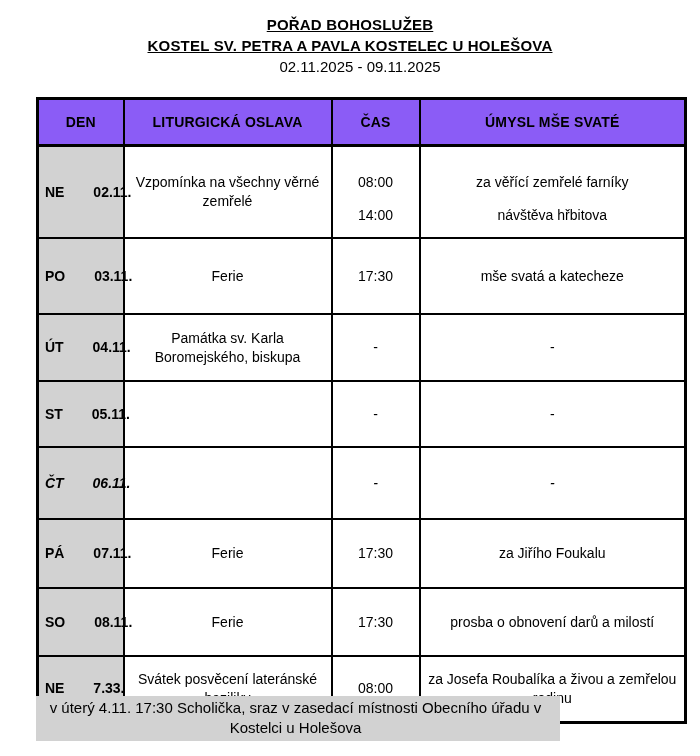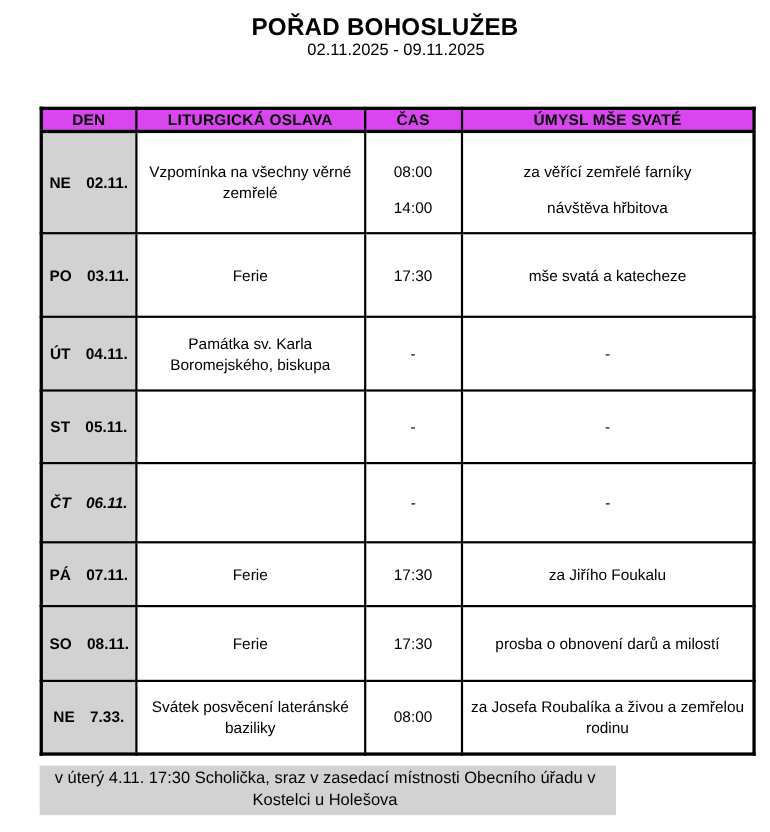--- a/index.html
+++ b/index.html
@@ -20,23 +20,24 @@
   
   .title-block {
     position: absolute;
     top: 14px;
     left: 0;
     width: 700px;
     text-align: center;
   }
   .title-line1, .title-line2 {
     font-weight: bold;
-    font-size: 22px;
+    font-size: 15px;
     line-height: 21px;
     letter-spacing: 0.2px;
+    text-decoration: underline;
   }
   .title-line3 {
     font-size: 15px;
     line-height: 21px;
     padding-left: 20px;
   }
 
   
   table.schedule {
     position: absolute;
@@ -47,64 +48,64 @@
     table-layout: fixed;
     border: 3px solid #000000;
     font-size: 14px;
   }
   table.schedule col.c-den  { width: 86px; }
   table.schedule col.c-lit  { width: 208px; }
   table.schedule col.c-cas  { width: 88px; }
   table.schedule col.c-umy  { width: 266px; }
 
   table.schedule th {
-    background: #d946ef;
+    background: #8b5cf6;
     border: 2px solid #000000;
     border-bottom: 3px solid #000000;
     font-weight: bold;
     font-size: 14px;
     height: 18px;
-    padding: 1px 2px;
+    padding: 14px 2px;
     text-align: center;
     vertical-align: middle;
     letter-spacing: 0.2px;
   }
   table.schedule td {
     border: 2px solid #000000;
     text-align: center;
     vertical-align: middle;
     padding: 2px 6px;
     line-height: 19px;
   }
   td.day-cell {
     background: #d2d2d2;
     font-weight: bold;
     white-space: nowrap;
   }
   td.day-cell .day-abbr { display: inline-block; }
-  td.day-cell .day-date { display: inline-block; margin-left: 10px; }
+  td.day-cell .day-date { display: inline-block; margin-left: 25px; }
 
   
   td.dual-cell { padding: 0 6px; vertical-align: top; }
   .dual-wrap {
     display: flex;
     flex-direction: column;
     justify-content: space-between;
     height: 86px;
     padding: 25px 0 11px 0;
   }
   .dual-wrap > div { line-height: 17px; }
 
   
   tr.r0 td { height: 90px; }
   tr.r1 td { height: 76px; }
   tr.r2 td { height: 67px; }
   tr.r3 td { height: 66px; }
   tr.r4 td { height: 72px; font-style: italic; }
-  tr.r5 td { height: 58px; }
+  tr.r5 td { height: 69px; }
   tr.r6 td { height: 68px; }
   tr.r7 td { height: 66px; }
 
   
   .note {
     position: absolute;
     left: 36px;
     top: 696px;
     width: 524px;
     background: #d2d2d2;
@@ -114,20 +115,21 @@
     text-align: center;
   }
 </style>
 </head>
 <body>
 
 <div class="sheet">
 
   <div class="title-block">
     <div class="title-line1">POŘAD BOHOSLUŽEB</div>
+    <div class="title-line2">KOSTEL SV. PETRA A PAVLA KOSTELEC U HOLEŠOVA</div>
     <div class="title-line3">02.11.2025 - 09.11.2025</div>
   </div>
 
   <table class="schedule">
     <colgroup>
       <col class="c-den">
         <col class="c-lit">
         <col class="c-cas">
         <col class="c-umy">
     </colgroup>

